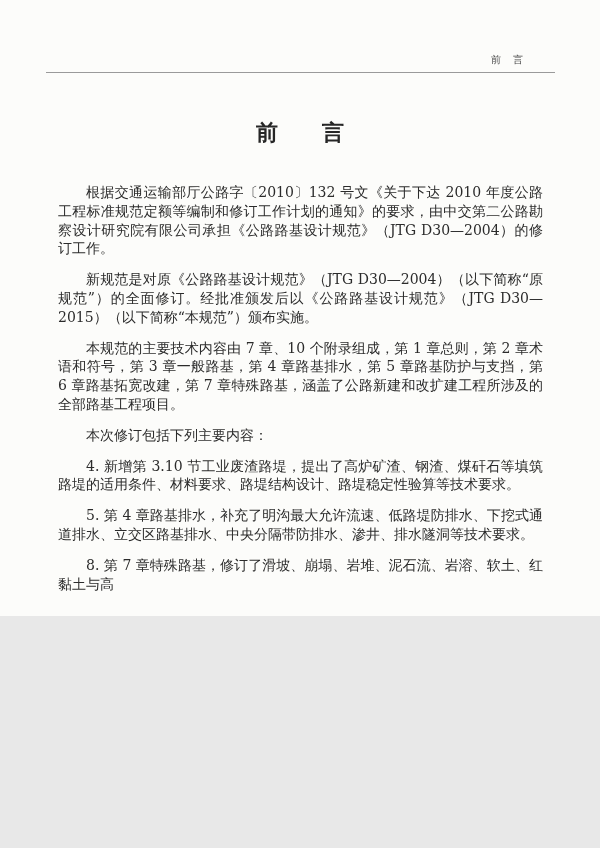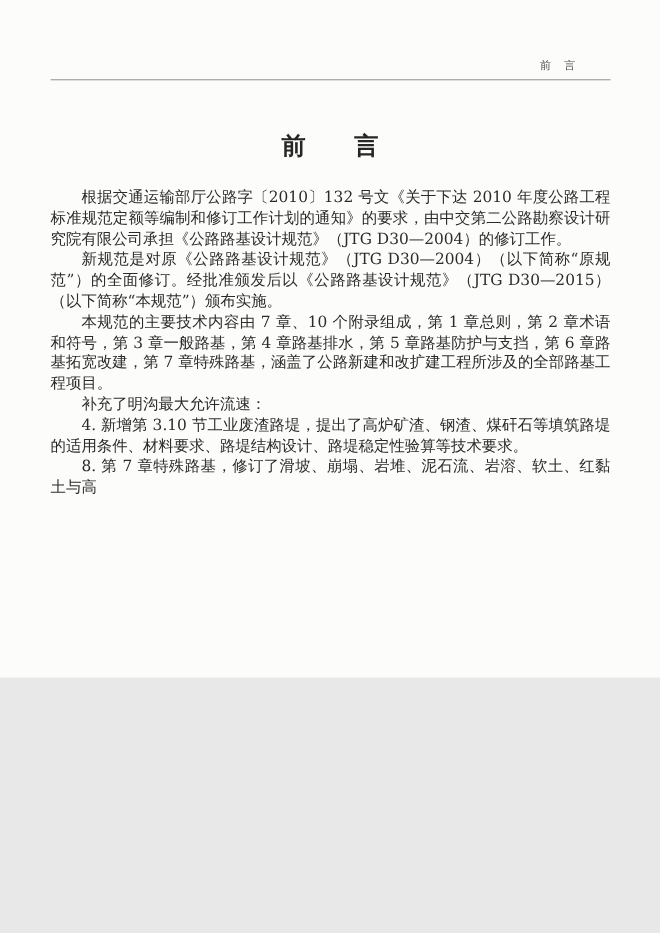--- a/index.html
+++ b/index.html
@@ -49,21 +49,21 @@
     position: absolute;
     top: 171px;
     left: 46px;
     width: 509px;
     font-size: 14px;
     line-height: 18.8px;
     text-align: justify;
     color: var(--text, #2b2b2b);
   }
   .doc-body p {
-    margin: 0;
+    margin: 12px;
     padding: 0;
     text-indent: 2em;
   }
   .page-footer {
     position: absolute;
     top: 764px;
     left: 0;
     width: 100%;
     text-align: center;
     font-size: 13px;
@@ -82,20 +82,21 @@
 
   <hr class="header-rule">
 
   <h1 class="doc-title">前　　言</h1>
 
   <div class="doc-body" id="doc-body">
 
   <p>根据交通运输部厅公路字〔2010〕132 号文《关于下达 2010 年度公路工程标准规范定额等编制和修订工作计划的通知》的要求，由中交第二公路勘察设计研究院有限公司承担《公路路基设计规范》（JTG D30—2004）的修订工作。</p>
       <p>新规范是对原《公路路基设计规范》（JTG D30—2004）（以下简称“原规范”）的全面修订。经批准颁发后以《公路路基设计规范》（JTG D30—2015）（以下简称“本规范”）颁布实施。</p>
       <p>本规范的主要技术内容由 7 章、10 个附录组成，第 1 章总则，第 2 章术语和符号，第 3 章一般路基，第 4 章路基排水，第 5 章路基防护与支挡，第 6 章路基拓宽改建，第 7 章特殊路基，涵盖了公路新建和改扩建工程所涉及的全部路基工程项目。</p>
-      <p>补充了明沟最大允许流速：</p>
+      <p>本次修订包括下列主要内容：</p>
       <p>4. 新增第 3.10 节工业废渣路堤，提出了高炉矿渣、钢渣、煤矸石等填筑路堤的适用条件、材料要求、路堤结构设计、路堤稳定性验算等技术要求。</p>
+      <p>5. 第 4 章路基排水，补充了明沟最大允许流速、低路堤防排水、下挖式通道排水、立交区路基排水、中央分隔带防排水、渗井、排水隧洞等技术要求。</p>
       <p>8. 第 7 章特殊路基，修订了滑坡、崩塌、岩堆、泥石流、岩溶、软土、红黏土与高</p>
     </div>
 
   <div class="page-footer">— 1 —</div>
 
 </div>
 
 </body></html>

